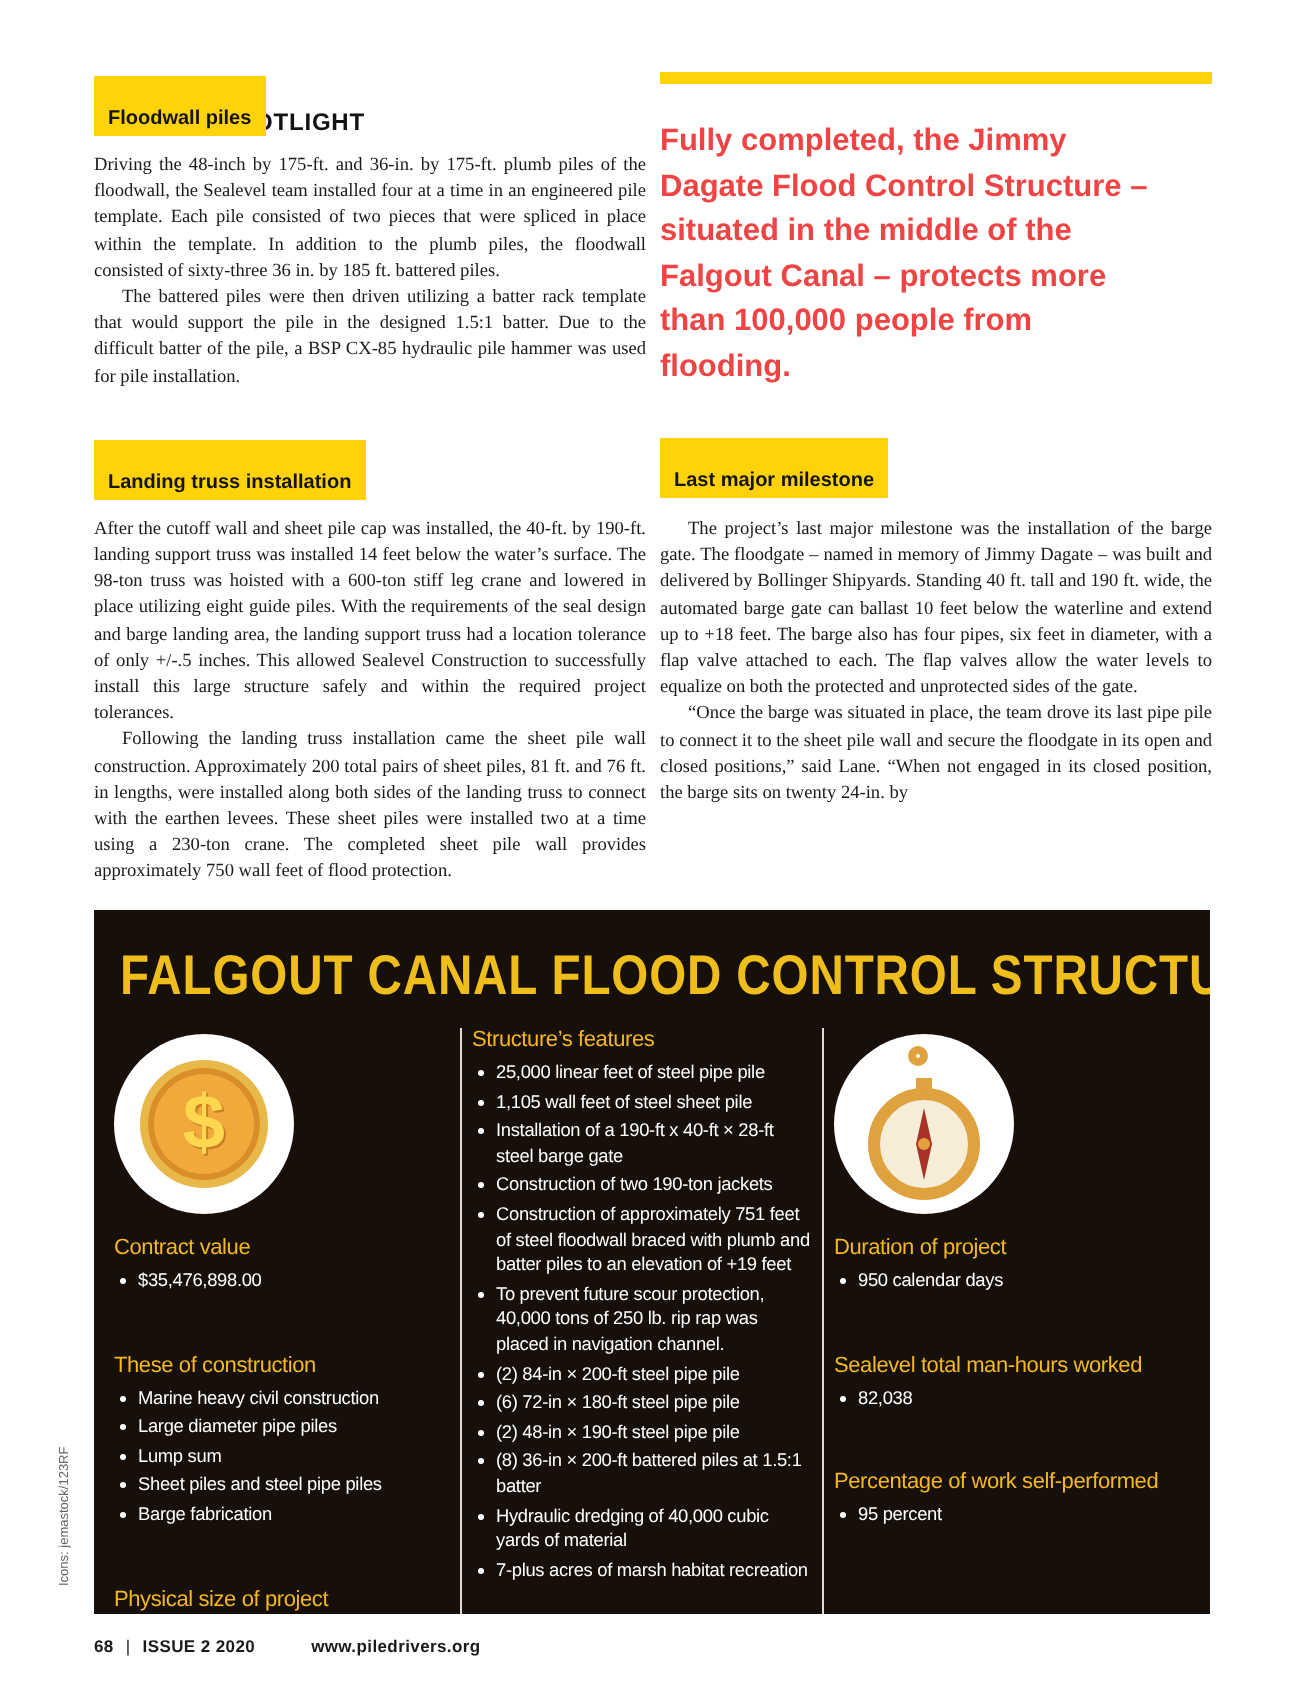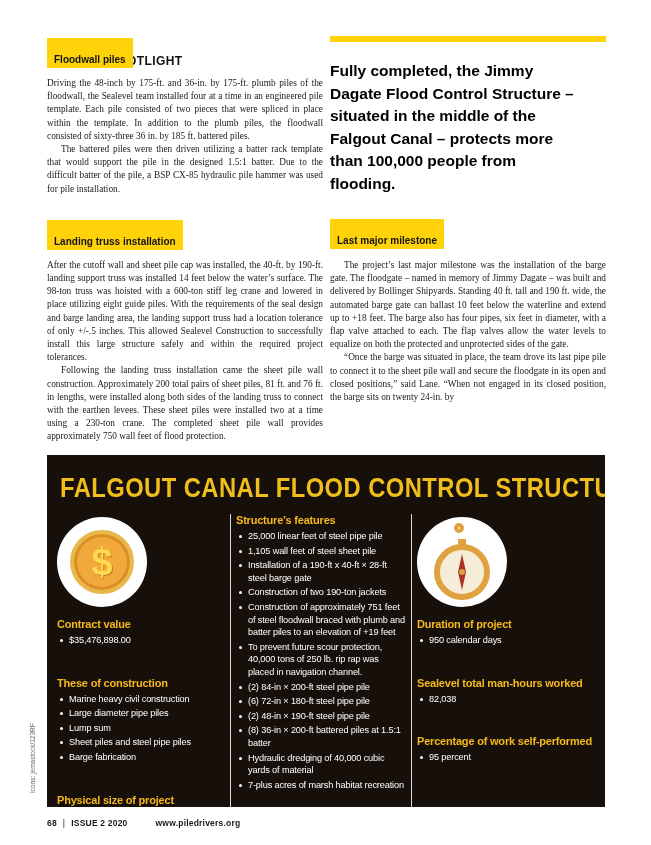--- a/index.html
+++ b/index.html
@@ -23,40 +23,40 @@
   .body {
     font-family:"Liberation Serif", serif;
     font-size:9.3px; line-height:13.2px; color:#1a1a1a;
     text-align:justify; margin-top:9px;
   }
   .body.indent { text-indent:14px; margin-top:0; }
   .mt-sec { margin-top:24px; }
   .rule { width:276px; height:6px; background:#FFD20A; }
   .pullquote {
     width:246px; margin-top:18px;
-    font-size:15.5px; line-height:22.5px; font-weight:bold; color:#000000;
+    font-size:15.5px; line-height:22.5px; font-weight:bold; color:#ef4444;
   }
   
   .infographic {
     position:absolute; left:47px; top:455px; width:558px; height:352px;
     background:#17100a; color:#f2efea; overflow:hidden; padding:0 10px;
   }
   .ig-title {
     margin:17px 0 8px 3px; white-space:nowrap;
     font-size:28px; font-weight:bold; color:#EFBE1C; letter-spacing:.5px;
     transform:scaleX(.85); transform-origin:left center;
   }
   .ig-row { display:flex; align-items:stretch; }
   .ig-col { font-size:9.2px; }
   .ig-left  { width:168px; }
   .ig-mid   { width:170px; padding-top:2px; }
   .ig-right { width:178px; }
   .ig-divider { width:1px; background:rgba(255,255,255,.85); margin:2px 5px 8px 5px; }
   .ig-col h3 {
-    color:#F5B81D; font-size:11px; font-weight:bold; letter-spacing:-.2px;
+    color:#F5B81D; font-size:11px; font-weight:normal; letter-spacing:-.2px;
     margin:30px 0 4px 0;
   }
   .ig-col h3.tight { margin-top:11px; }
   .ig-col h3.nowrap { white-space:nowrap; }
   .ig-mid h3 { margin-top:0; }
   .ig-col ul { list-style:none; }
   .ig-col li {
     position:relative; padding-left:12px; margin:2px 0;
     line-height:12.6px; letter-spacing:-.15px; color:#ffffff;
   }

